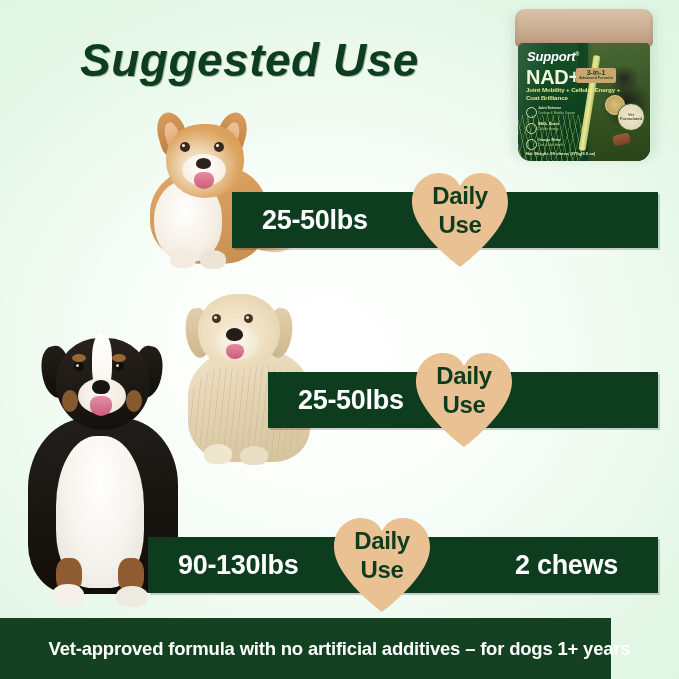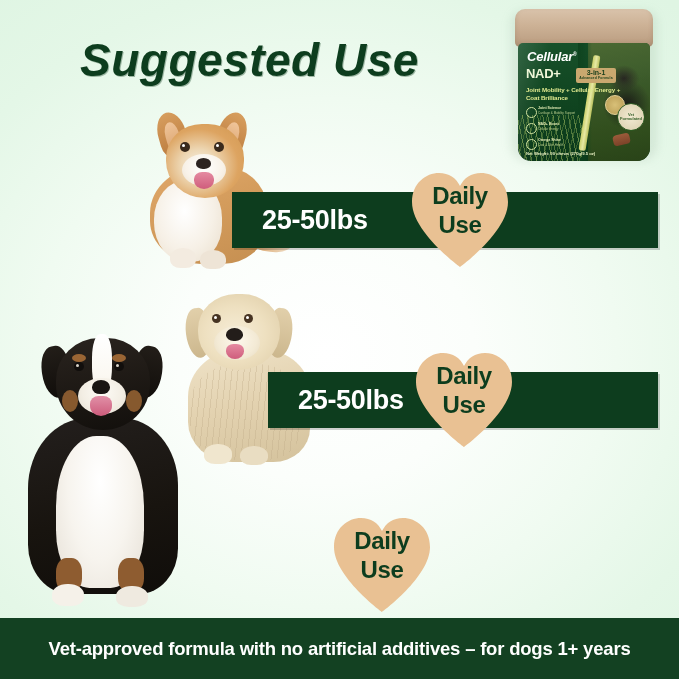--- a/index.html
+++ b/index.html
@@ -115,21 +115,21 @@
     font-weight: bold;
     font-style: italic;
     color: #ffffff;
     letter-spacing: -0.2px;
     white-space: nowrap;
   }
   .jar-brand sup { font-size: 5px; vertical-align: super; }
   .jar-nad {
     position: absolute;
     left: 8px; top: 23px;
-    font-size: 13px;
+    font-size: 20px;
     font-weight: bold;
     color: #eef6d8;
     letter-spacing: -0.3px;
   }
   .jar-badge3 {
     position: absolute;
     left: 58px; top: 25px;
     width: 40px;
     padding: 1px 0 2px;
     text-align: center;
@@ -408,21 +408,21 @@
   }
   #heart-1 { left: 408px; top: 170px; }
   #heart-2 { left: 412px; top: 350px; }
   #heart-3 { left: 330px; top: 515px; }
 
   
   #bottom-banner {
     position: absolute;
     left: 0;
     bottom: 0;
-    width: 679px;
+    width: 611px;
     height: 61px;
     background: #134122;
   }
   #bottom-banner .txt {
     position: absolute;
     left: 0; top: 0;
     width: 679px; height: 61px;
     line-height: 61px;
     text-align: center;
     color: #ffffff;
@@ -440,21 +440,21 @@
   <div class="title">Suggested Use</div>
 
   <div class="jar-wrap">
     <div class="jar-shadow"></div>
     <div class="jar-lid"></div>
     <div class="jar-body">
       <div class="jar-photo"></div>
       <div class="jar-grass"></div>
       <div class="jar-stick"></div>
 
-      <div class="jar-brand"><span>Cellular</span><sup>®</sup></div>
+      <div class="jar-brand"><span>Support</span><sup>®</sup></div>
       <div class="jar-nad">NAD+</div>
 
       <div class="jar-badge3">
         <span class="b1">3-in-1</span>
         <span class="b2">Advanced Formula</span>
       </div>
 
       <div class="jar-benefit-line jar-bl1">Joint Mobility + Cellular Energy +</div>
       <div class="jar-benefit-line jar-bl2">Coat Brilliance</div>
 
@@ -553,20 +553,24 @@
     <span class="band-weight">25-50lbs</span>
   </div>
   <div class="heart" id="heart-2">
     <div class="shape"></div>
     <div class="lbl">
       <div>Daily</div>
       <div>Use</div>
     </div>
   </div>
 
+  <div class="band" id="band-3">
+    <span class="band-weight">90-130lbs</span>
+    <span class="band-dose">2 chews</span>
+  </div>
   <div class="heart" id="heart-3">
     <div class="shape"></div>
     <div class="lbl">
       <div>Daily</div>
       <div>Use</div>
     </div>
   </div>
 
   <div id="bottom-banner">
     <span class="txt">Vet-approved formula with no artificial additives – for dogs 1+ years</span>

